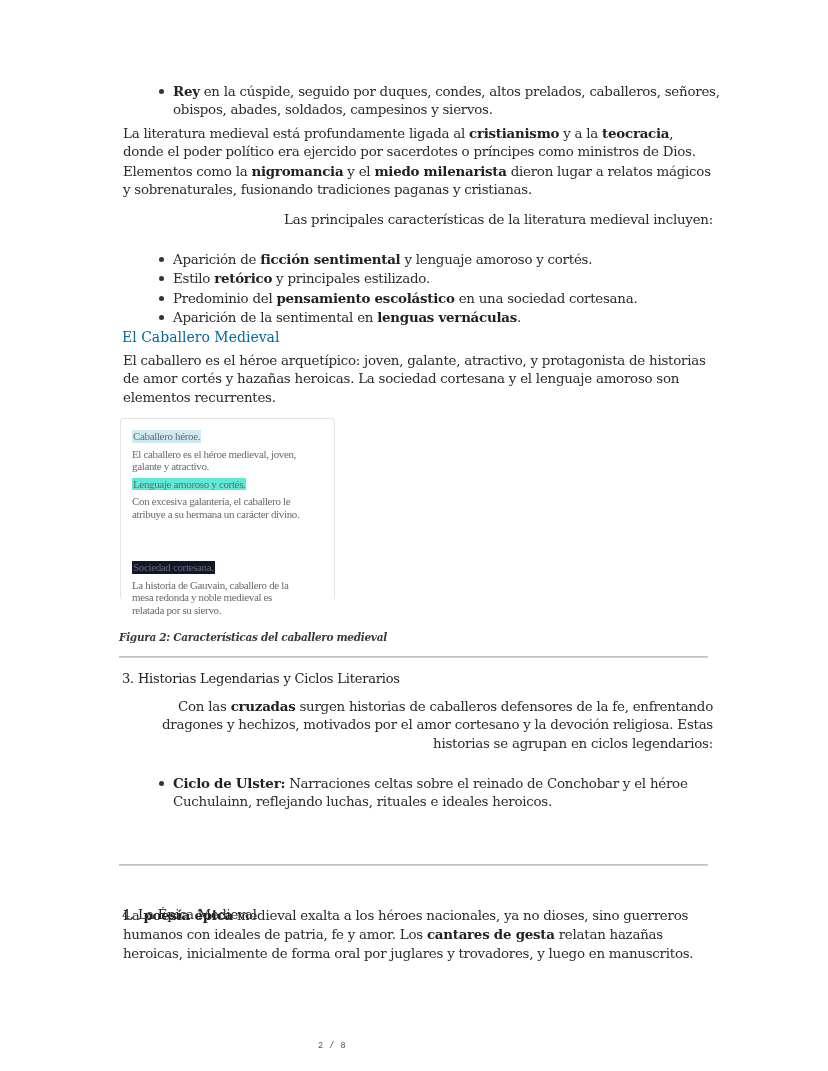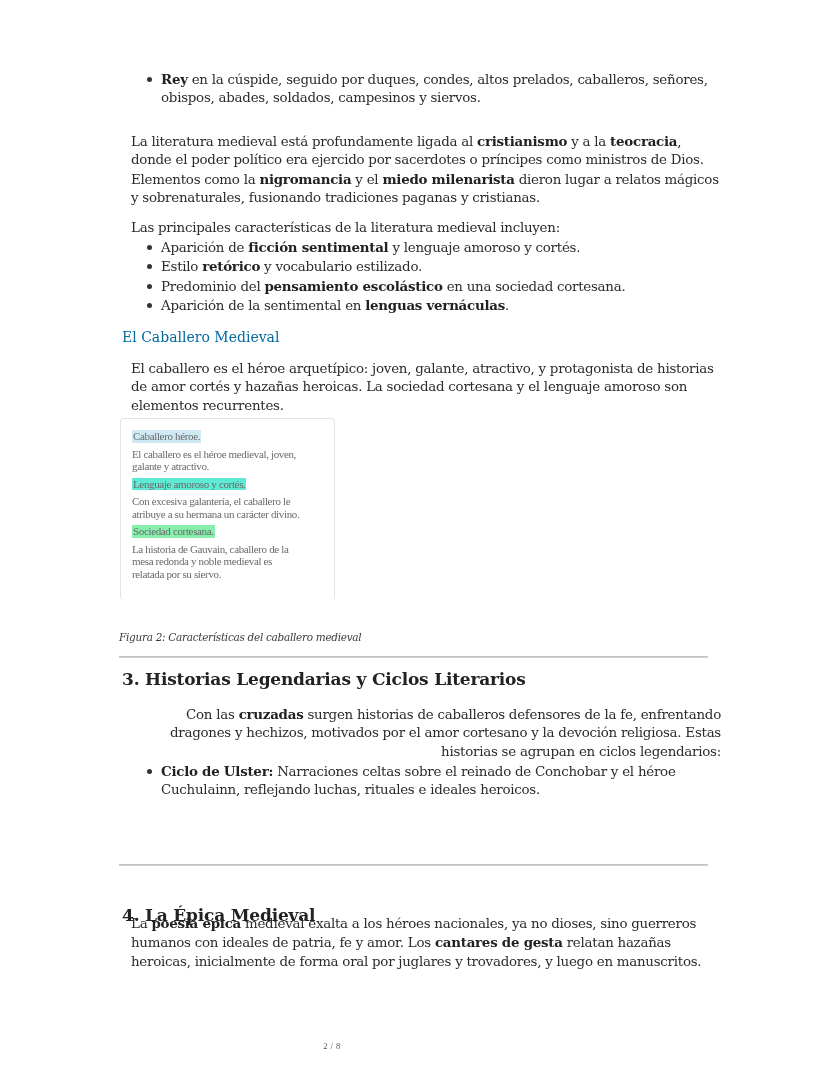--- a/index.html
+++ b/index.html
@@ -3,68 +3,68 @@
 <meta charset="utf-8">
 <style>
   html, body { margin: 0; padding: 0; background: #ffffff; }
   body {
     width: 828px; height: 1071px; position: relative; overflow: hidden;
     font-family: "DejaVu Serif", "Liberation Serif", serif;
     color: #2b2b2b;
   }
   .page { position: absolute; left: 119px; top: 0; width: 590px; }
   .txt { font-size: 13.4px; line-height: 18.3px; letter-spacing: -0.25px; }
-  p { margin: 12px; }
+  p { margin: 4px; }
   b { font-weight: bold; color: #222; }
-  ul { margin: 0; padding: 0 0 0 42px; list-style: none; }
+  ul { margin: 12px; padding: 0 0 0 42px; list-style: none; }
   ul li { position: relative; }
   ul li::before {
     content: ""; position: absolute; left: -14px; top: 7px;
     width: 5px; height: 5px; border-radius: 50%; background: #333;
   }
   .sub-h { font-size: 14px; font-weight: normal; line-height: 18px; padding-left: 3px; color: #0369a1; }
-  .h2 { font-size: 17px; font-weight: bold; line-height: 22px; padding-left: 3px; color: #222; letter-spacing: -0.2px; }
+  .h2 { font-size: 13px; font-weight: normal; line-height: 22px; padding-left: 3px; color: #222; letter-spacing: -0.2px; }
   .hr { height: 2px; background: linear-gradient(#bdbdbd, #d8d8d8); width: 589px; margin-left: 0; }
 
   .figure-box {
     position: absolute; left: 120px; top: 418px; width: 215px; height: 182px;
     border: 1px solid #e3e3e3; border-radius: 4px; border-bottom: none;
     box-sizing: border-box; background: #fff;
     font-family: Liberation Serif, serif;
     font-size: 11px; line-height: 12.5px; color: #6a6a6a; letter-spacing: -0.35px;
   }
   .fig-inner { padding: 11px 9px 0 11px; }
   .fig-tag { display: inline-block; padding: 0 1px; margin-bottom: 5px; }
   .fig-desc { margin-bottom: 5px; }
   .caption {
     position: absolute; left: 119px; top: 631px;
-    font-size: 10.5px; font-style: italic; color: #3a3a3a; letter-spacing: -0.3px;
+    font-size: 10.5px; font-style: italic; color: #3a3a3a; letter-spacing: -0.3px; font-weight: bold;
   }
   .page-num {
     position: absolute; left: 0; width: 664px; top: 1041px; text-align: center;
-    font-family: Liberation Serif, serif;
+    font-family: Liberation Mono, monospace;
     font-size: 8.5px; color: #555; letter-spacing: 0.5px;
   }
 </style>
 </head>
 <body>
 
 <div class="page">
 
   <ul class="txt" style="position:absolute; top:70px; width:548px; padding-left:42px;">
     <li><b>Rey</b><span> en la cúspide, seguido por duques, condes, altos prelados, caballeros, señores, obispos, abades, soldados, campesinos y siervos.</span></li>
   </ul>
 
   <p class="txt" style="position:absolute; top:120px; width:590px;"><span>La literatura medieval está profundamente ligada al </span><b>cristianismo</b><span> y a la </span><b>teocracia</b><span>, donde el poder político era ejercido por sacerdotes o príncipes como ministros de Dios. Elementos como la </span><b>nigromancia</b><span> y el </span><b>miedo milenarista</b><span> dieron lugar a relatos mágicos y sobrenaturales, fusionando tradiciones paganas y cristianas.</span></p>
 
-  <p class="txt" style="position:absolute; top:207px; width:590px;">Las principales características de la literatura medieval incluyen:</p>
+  <p class="txt" style="position:absolute; top:207px; width:590px;text-align:right;">Las principales características de la literatura medieval incluyen:</p>
 
   <ul class="txt" style="position:absolute; top:238px; width:548px;">
     <li><span>Aparición de </span><b>ficción sentimental</b><span> y lenguaje amoroso y cortés.</span></li>
-    <li><span>Estilo </span><b>retórico</b><span> y vocabulario estilizado.</span></li>
+    <li><span>Estilo </span><b>retórico</b><span> y principales estilizado.</span></li>
     <li><span>Predominio del </span><b>pensamiento escolástico</b><span> en una sociedad cortesana.</span></li>
     <li><span>Aparición de la sentimental en </span><b>lenguas vernáculas</b><span>.</span></li>
   </ul>
 
   <div class="sub-h" style="position:absolute; top:328px;">El Caballero Medieval</div>
   <p class="txt" style="position:absolute; top:348px; width:590px;">El caballero es el héroe arquetípico: joven, galante, atractivo, y protagonista de historias de amor cortés y hazañas heroicas. La sociedad cortesana y el lenguaje amoroso son elementos recurrentes.</p>
 
   <div class="hr" style="position:absolute; top:656px;"></div>
 
   <div class="h2" style="position:absolute; top:668px;">3. Historias Legendarias y Ciclos Literarios</div>
@@ -79,20 +79,20 @@
   <div class="h2" style="position:absolute; top:904px;">4. La Épica Medieval</div>
   <p class="txt" style="position:absolute; top:902px; width:590px;"><span>La </span><b>poesía épica</b><span> medieval exalta a los héroes nacionales, ya no dioses, sino guerreros humanos con ideales de patria, fe y amor. Los </span><b>cantares de gesta</b><span> relatan hazañas heroicas, inicialmente de forma oral por juglares y trovadores, y luego en manuscritos.</span></p>
 </div>
 
 <div class="figure-box">
   <div class="fig-inner">
     <div><span class="fig-tag" style="background:#cfe9f3;">Caballero héroe.</span></div>
     <div class="fig-desc">El caballero es el héroe medieval, joven, galante y atractivo.</div>
     <div><span class="fig-tag" style="background:#5eead4;">Lenguaje amoroso y cortés.</span></div>
     <div class="fig-desc">Con excesiva galantería, el caballero le atribuye a su hermana un carácter divino.</div>
-    <div><span class="fig-tag" style="background:#86efac;">Sociedad cortesana.</span></div>
+    <div><span class="fig-tag" style="background:#0f172a;margin-top:36px;">Sociedad cortesana.</span></div>
     <div class="fig-desc" style="padding-right:20px;">La historia de Gauvain, caballero de la mesa redonda y noble medieval es relatada por su siervo.</div>
   </div>
 </div>
 
 <div class="caption">Figura 2: Características del caballero medieval</div>
 
 <div class="page-num">2 / 8</div>
 
 </body></html>

